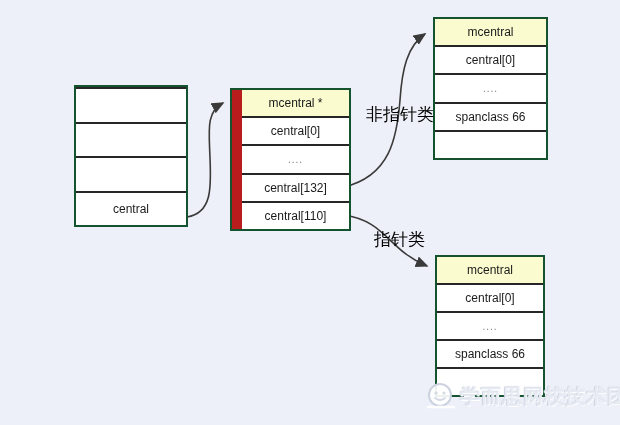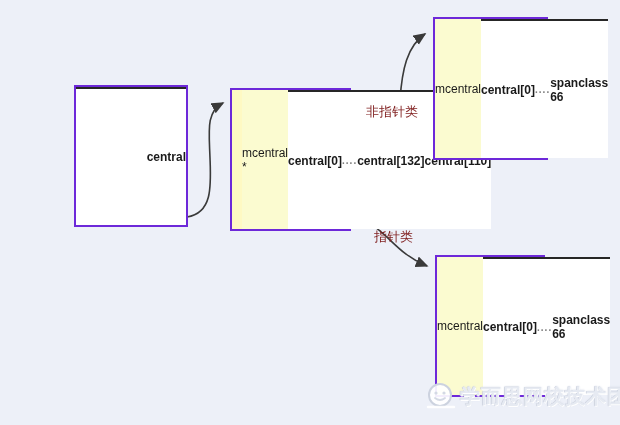--- a/index.html
+++ b/index.html
@@ -2,34 +2,34 @@
 <html><head>
 <meta charset="utf-8">
 <style>
   html,body{margin:0;padding:0;}
   body{font-family:"Liberation Sans","DejaVu Sans",sans-serif;}
   .canvas{
     position:relative;width:620px;height:425px;background:#EDF0F8;overflow:hidden;
   }
   .arrows{position:absolute;left:0;top:0;pointer-events:none;}
   .tbl{
-    position:absolute;display:flex;flex-direction:row;
-    border:2px solid #6d28d9;background:#fef9c3;box-sizing:border-box;
+    position:absolute;display:flex;flex-direction:column;
+    border:2px solid #14532d;background:#b91c1c;box-sizing:border-box;
   }
   .tbl .hdr{
     flex:1;display:flex;align-items:center;justify-content:center;
     background:#FBFBD0;font-size:12px;color:#1a1a1a;font-weight:400;
   }
   .tbl .cell{
     flex:1;display:flex;align-items:center;justify-content:center;
-    border-top:2px solid #262626;font-size:12px;color:#1a1a1a;background:#fff;font-weight:bold;
+    border-top:2px solid #262626;font-size:12px;color:#1a1a1a;background:#fff;
   }
   .tbl .cell.dots{font-size:10px;color:#7d7d7d;letter-spacing:1px;}
   .lbl{
-    position:absolute;font-size:13px;color:#7f1d1d;white-space:nowrap;
+    position:absolute;font-size:17px;color:#000000;white-space:nowrap;
   }
   .watermark{position:absolute;left:424px;top:380px;display:flex;align-items:center;}
   .wm-logo{width:32px;height:32px;flex:0 0 auto;}
   .wm-text{
     font-size:20px;font-weight:bold;letter-spacing:1px;margin-left:4px;white-space:nowrap;
     color:#e6eaf2;
     text-shadow:0.5px 0.5px 0 #ffffff,-0.5px -0.5px 0 #c2c8d6,0 0 2px #cfd5e2;
   }
 </style>
 </head>

